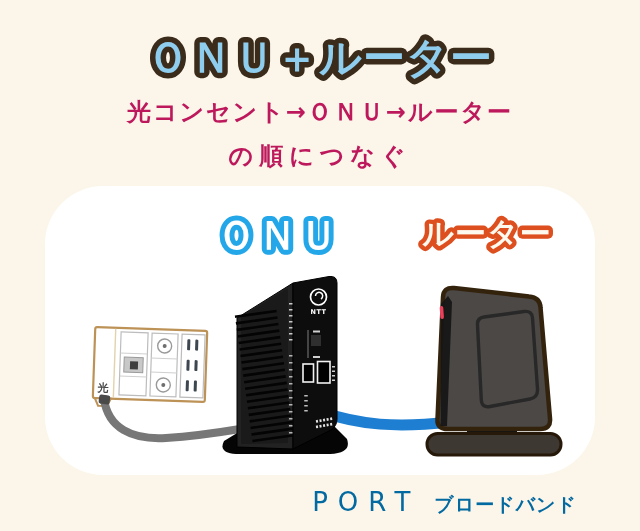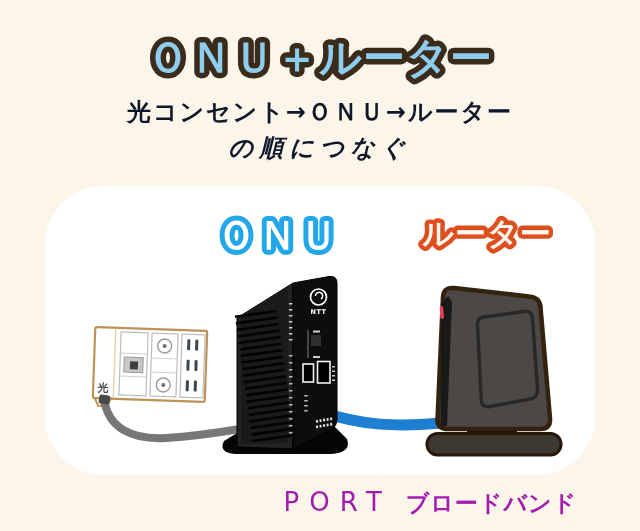--- a/index.html
+++ b/index.html
@@ -19,23 +19,23 @@
     font-size: 42px;
     letter-spacing: 1px;
     fill: #8ECDED;
     stroke: #3A2B1B;
     stroke-width: 11px;
     paint-order: stroke;
     stroke-linejoin: round;
     stroke-linecap: round;
   }
 
-  .subtitle { position: absolute; left: 0; width: 640px; text-align: center; color: #0f172a; font-weight: bold; }
+  .subtitle { position: absolute; left: 0; width: 640px; text-align: center; color: #be185d; font-weight: bold; }
   .subtitle.line1 { top: 96px; font-size: 24px; letter-spacing: 2px; }
-  .subtitle.line2 { top: 132px; font-size: 24px; letter-spacing: 6px; font-style: italic; }
+  .subtitle.line2 { top: 140px; font-size: 24px; letter-spacing: 6px; }
 
   .card {
     position: absolute; left: 45px; top: 186px; width: 550px; height: 289px;
     background: #FFFFFF; border-radius: 58px;
   }
 
   .labels-svg { position: absolute; left: 0; top: 202px; width: 640px; height: 58px; }
   .onu-label-text {
     font-weight: bold; font-size: 40px; letter-spacing: 1px;
     fill: #FFFFFF; stroke: #23A7E8; stroke-width: 10px;
@@ -45,24 +45,24 @@
     font-weight: bold; font-size: 31px; letter-spacing: 1px;
     fill: #FDF9EE; stroke: #DD4F1E; stroke-width: 9px;
     paint-order: stroke; stroke-linejoin: round; stroke-linecap: round;
   }
 
   .diagram-svg { position: absolute; left: 0; top: 0; width: 640px; height: 531px; }
 
   .footer {
     position: absolute; right: 22px; top: 487px;
     display: flex; align-items: baseline; gap: 14px;
-    color: #a21caf; user-select: none;
+    color: #0369a1; user-select: none;
   }
   .footer .brand { font-size: 26px; font-weight: 500; letter-spacing: 10px; }
-  .footer .brand-suffix { font-size: 23px; font-weight: bold; letter-spacing: 1px; }
+  .footer .brand-suffix { font-size: 19px; font-weight: bold; letter-spacing: 1px; }
 </style>
 </head>
 <body>
 
 <div class="stage">
 
   <svg class="title-svg" viewBox="0 0 640 66">
     <text class="title-text" x="320" y="50" text-anchor="middle">ＯＮＵ＋ルーター</text>
   </svg>
 

